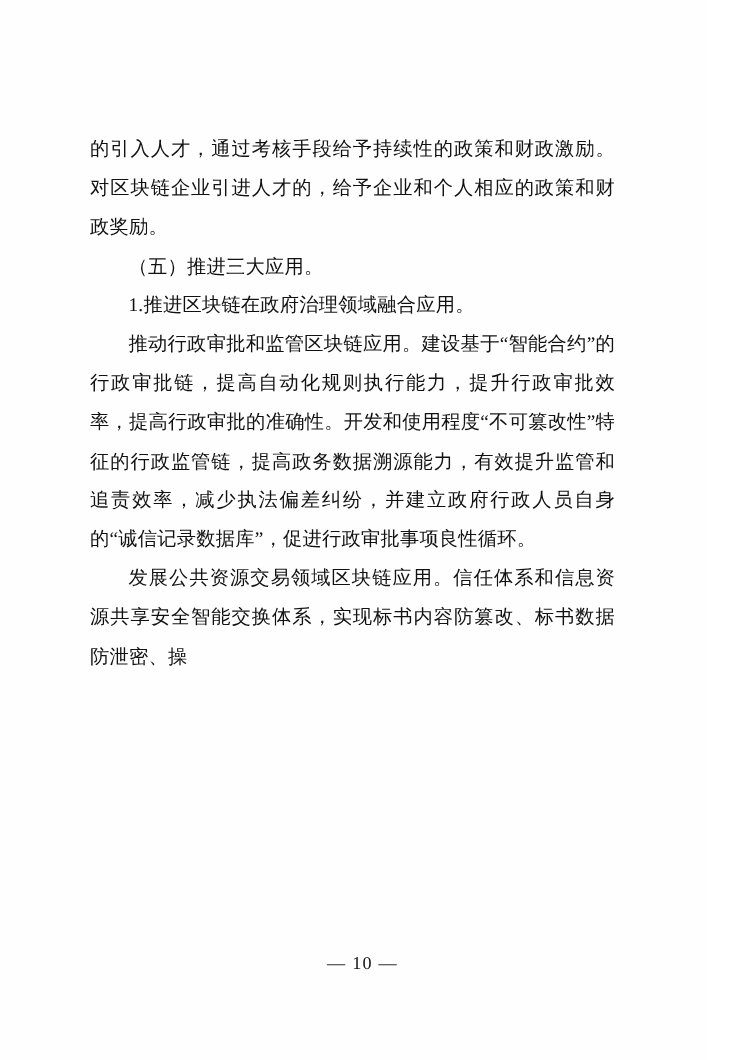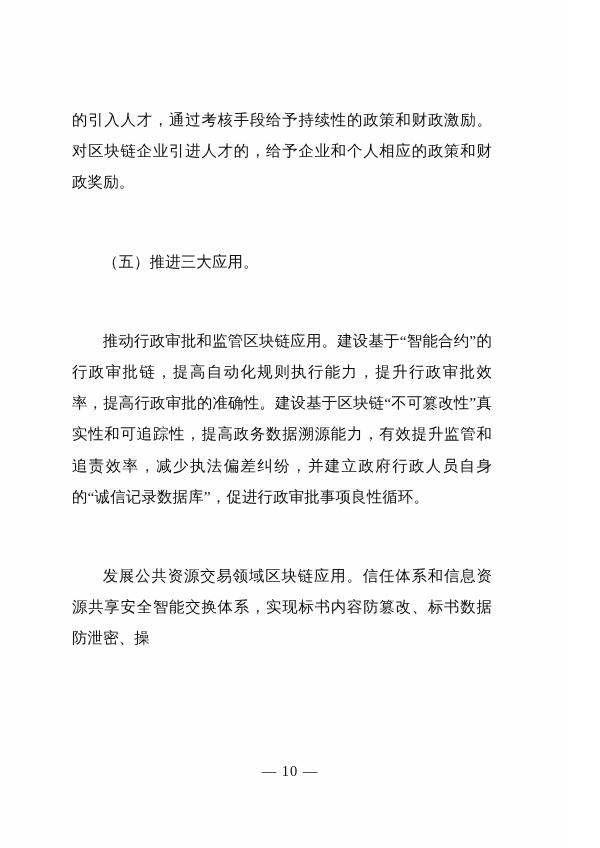--- a/index.html
+++ b/index.html
@@ -29,38 +29,38 @@
     text-justify: inter-ideograph;
     letter-spacing: 0.2px;
     color: #111111;
   }
   .para {
     margin: 0;
     text-indent: 0;
   }
   .para.indent {
     text-indent: 2em;
-    margin-top: 48px;
   }
   .footer {
     position: absolute;
     left: 0;
     right: 0;
     bottom: 68px;
     text-align: center;
     font-size: 14.5px;
     color: #111111;
     letter-spacing: 1px;
     margin-left: 16px;
   }
 </style>
 </head>
 <body>
 
 <div class="page">
   <div class="body-text">
     <p class="para">的引入人才，通过考核手段给予持续性的政策和财政激励。对区块链企业引进人才的，给予企业和个人相应的政策和财政奖励。</p>
     <p class="para indent">（五）推进三大应用。</p>
-    <p class="para indent">推动行政审批和监管区块链应用。建设基于“智能合约”的行政审批链，提高自动化规则执行能力，提升行政审批效率，提高行政审批的准确性。建设基于区块链“不可篡改性”真实性和可追踪性，提高政务数据溯源能力，有效提升监管和追责效率，减少执法偏差纠纷，并建立政府行政人员自身的“诚信记录数据库”，促进行政审批事项良性循环。</p>
+    <p class="para indent">1.推进区块链在政府治理领域融合应用。</p>
+    <p class="para indent">推动行政审批和监管区块链应用。建设基于“智能合约”的行政审批链，提高自动化规则执行能力，提升行政审批效率，提高行政审批的准确性。开发和使用程度“不可篡改性”特征的行政监管链，提高政务数据溯源能力，有效提升监管和追责效率，减少执法偏差纠纷，并建立政府行政人员自身的“诚信记录数据库”，促进行政审批事项良性循环。</p>
     <p class="para indent">发展公共资源交易领域区块链应用。信任体系和信息资源共享安全智能交换体系，实现标书内容防篡改、标书数据防泄密、操</p>
   </div>
   <div class="footer">— 10 —</div>
 </div>
 
 </body></html>

